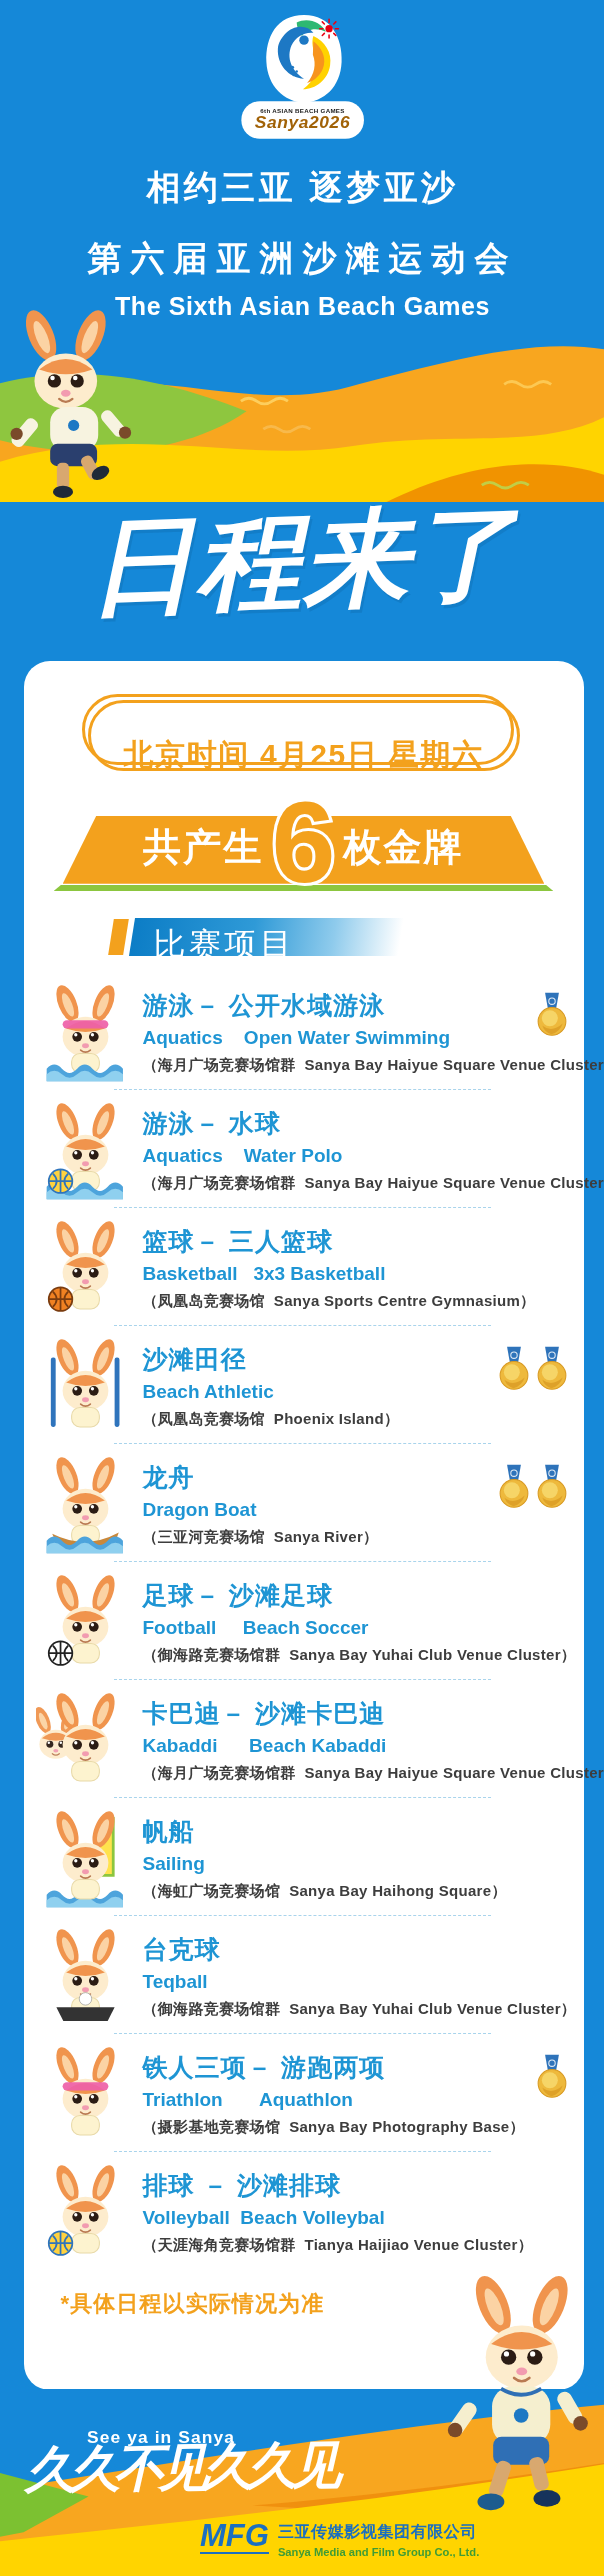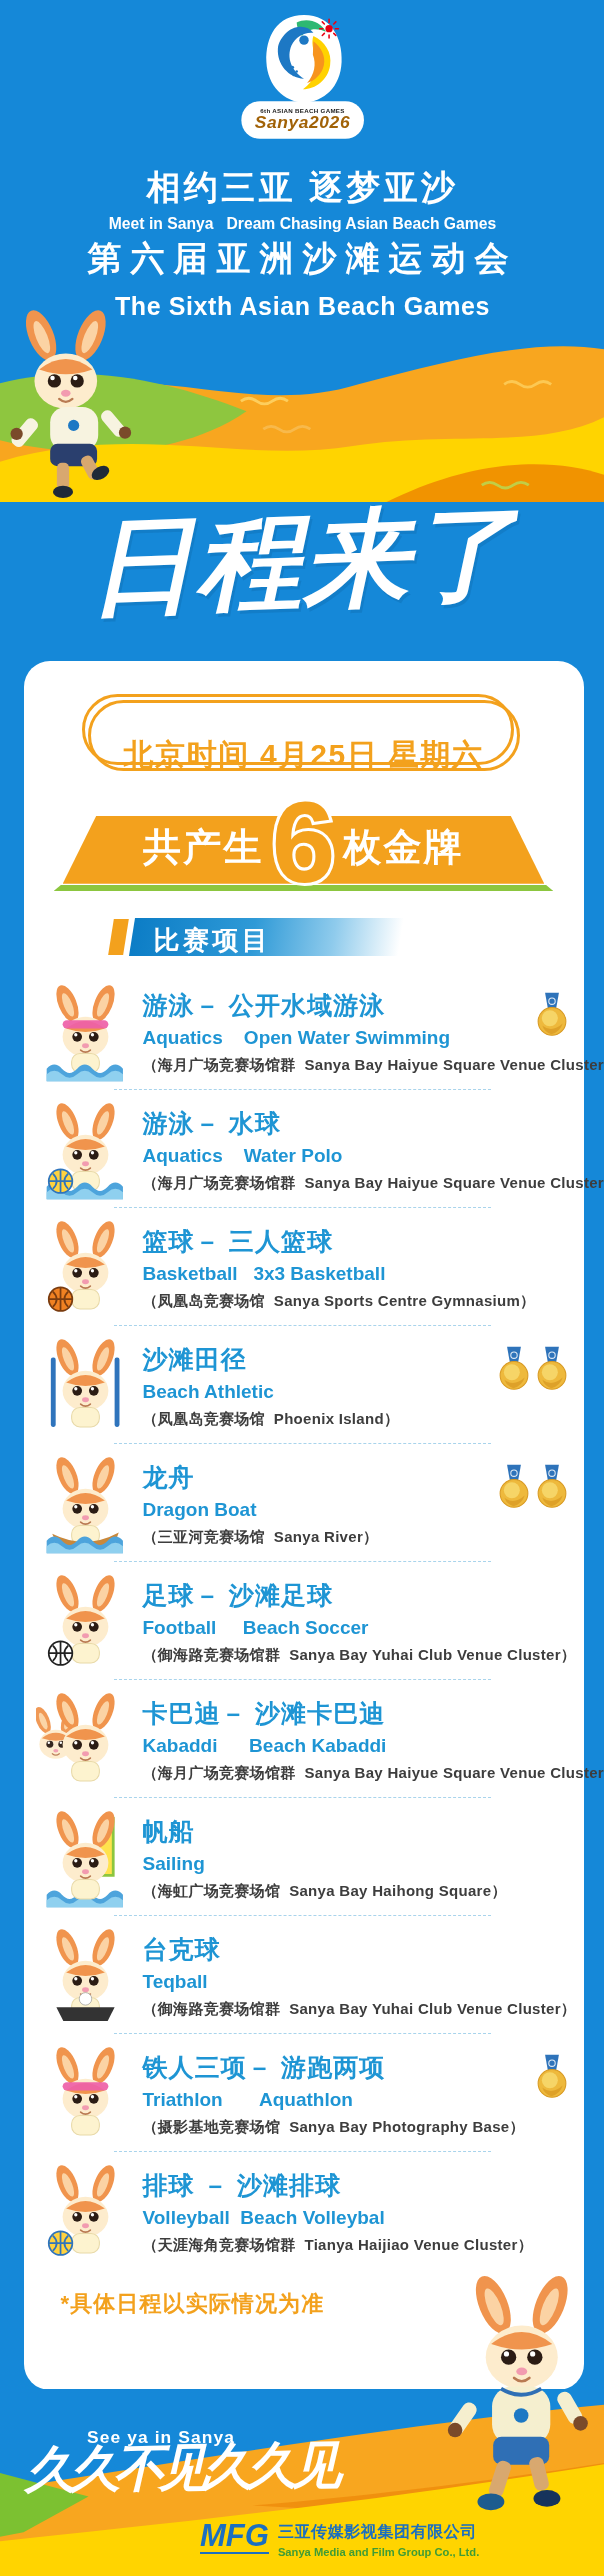--- a/index.html
+++ b/index.html
@@ -35,21 +35,21 @@
   .gold-green{position:absolute;left:2.2px;right:2.2px;bottom:0;height:6.2px;background:#8cc63f;
     clip-path:polygon(1.5% 0,98.5% 0,100% 100%,0 100%);}
   .gold-line{position:absolute;left:0;right:0;top:0;bottom:0;display:flex;align-items:center;justify-content:center;}
   .gold-prefix,.gold-suffix{font-size:38px;font-weight:900;color:#fff;letter-spacing:2.2px;position:relative;top:6.7px;}
   .gold-count{font-size:115px;font-weight:900;line-height:.8;color:#f3a11d;margin:0 7.8px;position:relative;top:1.1px;
     -webkit-text-stroke:6.2px #fff;paint-order:stroke fill;}
   .section-bar{top:257px;left:65px;width:313px;height:38px;}
   .section-bar .orange{position:absolute;left:22.4px;top:1.1px;bottom:1.1px;width:15px;background:#f3a11d;transform:skewX(-9deg);}
   .section-bar .blue{position:absolute;left:43px;top:0;bottom:0;width:269px;transform:skewX(-9deg);
     background:linear-gradient(90deg,#0c7dc6 0%,#2f9ad7 45%,#8fcbec 75%,rgba(190,225,245,0) 100%);}
-  .section-bar .label{position:absolute;left:65px;top:4.5px;font-size:26px;font-weight:700;color:#fff;letter-spacing:3.4px;}
+  .section-bar .label{position:absolute;left:65px;top:4.5px;font-size:32px;font-weight:400;color:#fff;letter-spacing:3.4px;}
   .events{position:absolute;top:311px;left:0;right:0;}
   .event-row{position:relative;height:118px;}
   .event-row:not(:last-child)::after{content:"";position:absolute;left:90px;right:93px;bottom:0;
     border-top:1.7px dashed #a9d4ec;}
   .event-icon{position:absolute;left:12.3px;top:7.8px;width:99px;height:104px;}
   .event-icon svg{width:100%;height:100%;}
   .event-text{position:absolute;left:119px;top:17px;}
   .event-title{font-size:25px;font-weight:800;color:#1e95d4;letter-spacing:1.1px;white-space:pre;}
   .event-subtitle{font-size:19px;font-weight:700;color:#1e95d4;margin-top:4.5px;white-space:pre;}
   .event-venue{font-size:15px;font-weight:600;color:#3d3d3d;margin-top:7.3px;white-space:pre;letter-spacing:0.3px;}
@@ -114,21 +114,20 @@
       <circle cx="128" cy="30" r="7" fill="#e60012" stroke="none"></circle>
       <path d="M128,18 v-6 M128,42 v6 M116,30 h-6 M140,30 h6 M119,21 l-4,-4 M137,21 l4,-4 M119,39 l-4,4 M137,39 l4,4"></path>
     </g>
   </svg>
   <div class="abs logo-badge">
     <div class="small">6th ASIAN BEACH GAMES</div>
     <div class="big">Sanya2026</div>
   </div>
 
   <div class="abs ctr slogan-cn">相约三亚  逐梦亚沙</div>
-  <div class="abs ctr slogan-en">Meet in Sanya   Dream Chasing Asian Beach Games</div>
   <div class="abs ctr title-cn">第六届亚洲沙滩运动会</div>
   <div class="abs ctr title-en">The Sixth Asian Beach Games</div>
 
   <svg class="abs waveband" viewBox="0 0 1080 330" preserveAspectRatio="none">
     <path d="M0,150 C250,60 430,185 640,120 C820,72 960,38 1080,58 L1080,330 L0,330Z" fill="#f8a61f"></path>
     <path d="M0,118 C160,78 310,118 440,168 C310,258 120,250 0,220Z" fill="#8ec63f"></path>
     <path d="M0,258 C240,188 430,262 630,230 C810,202 962,238 1080,178 L1080,330 L0,330Z" fill="#ffd400"></path>
     <path d="M690,330 C850,252 985,250 1080,282 L1080,330Z" fill="#f08c00" opacity=".9"></path>
     <path d="M430,150 q14,-10 28,0 t28,0 t28,0" stroke="#ffdf77" stroke-width="5" fill="none" opacity=".7"></path>
     <path d="M470,200 q14,-10 28,0 t28,0 t28,0" stroke="#f8c25e" stroke-width="5" fill="none" opacity=".7"></path>

